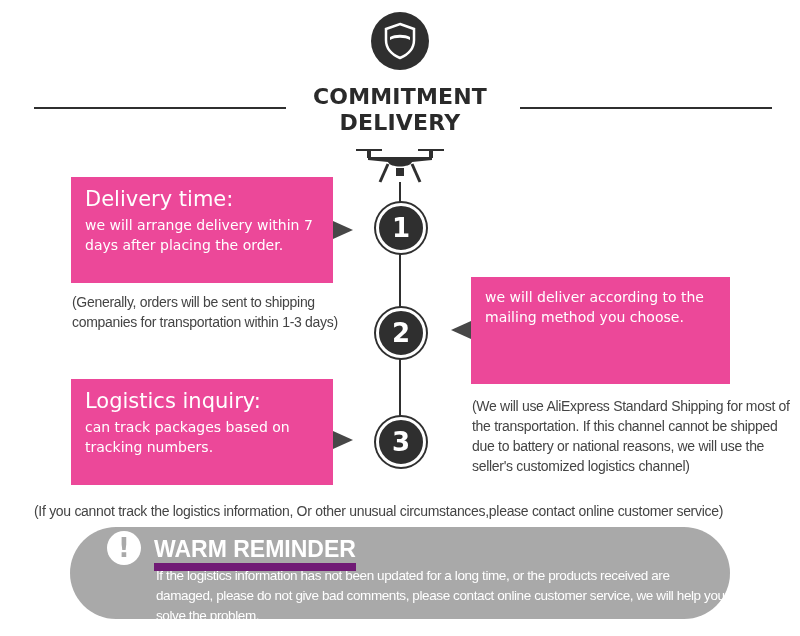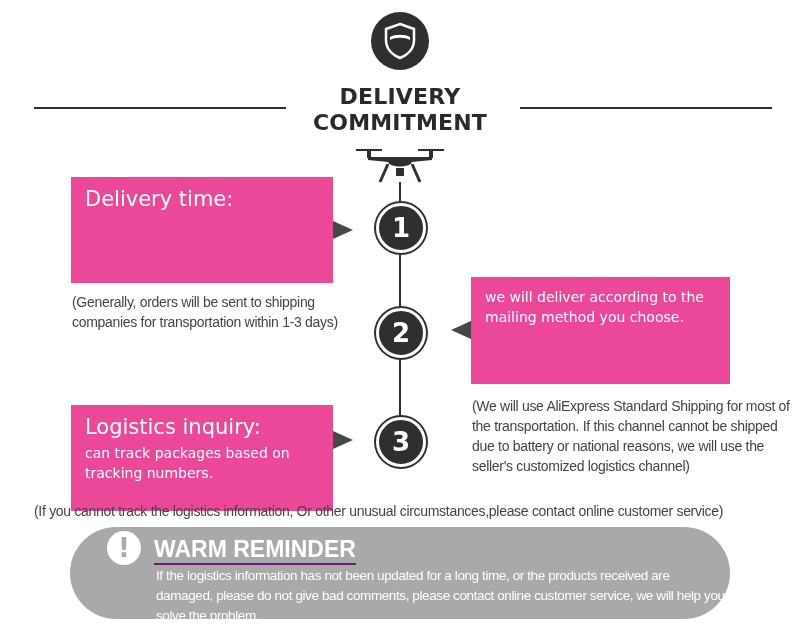--- a/index.html
+++ b/index.html
@@ -10,39 +10,39 @@
   .title { left:290px; top:84px; width:220px; text-align:center; font-family:"DejaVu Sans", sans-serif; font-weight:bold; font-size:22px; line-height:26px; color:#2a2a2a; letter-spacing:0.2px; }
   .vline { left:399px; top:182px; width:2px; height:260px; background:#2f2f2f; }
   .step { width:44px; height:44px; border-radius:50%; background:#2f2f2f; border:3px solid #fff; box-shadow:0 0 0 2px #2f2f2f; display:flex; align-items:center; justify-content:center; color:#fff; font-weight:bold; font-size:26px; font-family:"DejaVu Sans", sans-serif; }
   .card { background:#ec4899; color:#fff; padding:8px 14px; box-sizing:border-box; }
   .card h2 { margin:0; font-size:21px; font-weight:normal; font-family:"DejaVu Sans", sans-serif; line-height:28px; }
   .card p { margin:2px 0 0; font-size:14px; line-height:20px; font-family:"DejaVu Sans", sans-serif; }
   .arrow-r { width:0; height:0; border-top:9px solid transparent; border-bottom:9px solid transparent; border-left:20px solid #474747; }
   .arrow-l { width:0; height:0; border-top:9px solid transparent; border-bottom:9px solid transparent; border-right:20px solid #474747; }
   .note { font-family:"Liberation Sans", sans-serif; font-size:14px; line-height:20px; color:#444; letter-spacing:-0.3px; }
   .reminder { left:70px; top:527px; width:660px; height:92px; background:#a9a9a9; border-radius:46px; }
-  .rem-title { left:154px; top:535px; font-family:"Liberation Sans", sans-serif; font-weight:bold; font-size:23px; color:#fff; border-bottom:2px solid #701a75; line-height:28px; padding-bottom:0; }
+  .rem-title { left:154px; top:535px; font-family:"Liberation Sans", sans-serif; font-weight:bold; font-size:23px; color:#fff; border-bottom:8px solid #701a75; line-height:28px; padding-bottom:0; }
   .rem-text { left:156px; top:566px; width:570px; font-family:"Liberation Sans", sans-serif; font-size:13.5px; line-height:20px; color:#fff; letter-spacing:-0.4px; }
   .excl { left:107px; top:531px; width:34px; height:34px; border-radius:50%; background:#fff; display:flex; align-items:center; justify-content:center; color:#a9a9a9; font-weight:bold; font-size:26px; font-family:"DejaVu Sans", sans-serif; }
 </style>
 </head>
 <body>
 
 <div class="abs shield-badge">
   <svg width="34" height="38" viewBox="0 0 34 38">
     <path d="M17 2 L31 7 L31 18 C31 27 24 33 17 36 C10 33 3 27 3 18 L3 7 Z" fill="none" stroke="#fff" stroke-width="2.5"></path>
     <path d="M7 15 C12 12 22 12 27 15 L27 18 C22 15 12 15 7 18 Z" fill="#fff"></path>
   </svg>
 </div>
 
 <div class="abs hline" style="left:34px; width:252px;"></div>
 <div class="abs hline" style="left:520px; width:252px;"></div>
 <div class="abs title">
+  <div>COMMITMENT</div>
   <div>DELIVERY</div>
-  <div>COMMITMENT</div>
 </div>
 
 <div class="abs" style="left:354px; top:146px; width:92px; height:40px;">
   <svg width="92" height="40" viewBox="0 0 92 40">
     <rect x="2" y="3" width="26" height="2" fill="#2f2f2f"></rect>
     <rect x="64" y="3" width="26" height="2" fill="#2f2f2f"></rect>
     <rect x="13" y="4" width="4" height="8" fill="#2f2f2f"></rect>
     <rect x="75" y="4" width="4" height="8" fill="#2f2f2f"></rect>
     <path d="M14 11 L78 11 L78 14 L58 16 C56 22 36 22 34 16 L14 14 Z" fill="#2f2f2f"></path>
     <path d="M34 18 L26 36" stroke="#2f2f2f" stroke-width="3"></path>
@@ -51,37 +51,38 @@
   </svg>
 </div>
 
 <div class="abs vline"></div>
 
 <div class="abs step" style="left:376px; top:203px;">
     <span>1</span>
   </div>
 <div class="abs card" style="left:71px; top:177px; width:262px; height:106px;">
   <h2>Delivery time:</h2>
+  <p>we will arrange delivery within 7 days after placing the order.</p>
 </div>
 <div class="abs arrow-r" style="left:333px; top:221px;"></div>
 <div class="abs note" style="left:72px; top:292px; width:300px;">(Generally, orders will be sent to shipping companies for transportation within 1-3 days)</div>
 
 <div class="abs step" style="left:376px; top:308px;">
     <span>2</span>
   </div>
 <div class="abs card" style="left:471px; top:277px; width:259px; height:107px;">
   <p>we will deliver according to the mailing method you choose.</p>
 </div>
 <div class="abs arrow-l" style="left:451px; top:321px;"></div>
 <div class="abs note" style="left:472px; top:396px; width:330px;">(We will use AliExpress Standard Shipping for most of the transportation. If this channel cannot be shipped due to battery or national reasons, we will use the seller's customized logistics channel)</div>
 
 <div class="abs step" style="left:376px; top:417px;">
     <span>3</span>
   </div>
-<div class="abs card" style="left:71px; top:405px; width:262px; height:106px;">
+<div class="abs card" style="left:71px; top:379px; width:262px; height:106px;">
   <h2>Logistics inquiry:</h2>
   <p>can track packages based on tracking numbers.</p>
 </div>
 <div class="abs arrow-r" style="left:333px; top:431px;"></div>
 
 <div class="abs note" style="left:34px; top:501px; width:740px; white-space:nowrap;">(If you cannot track the logistics information, Or other unusual circumstances,please contact online customer service)</div>
 
 <div class="abs reminder"></div>
 <div class="abs excl">
     <span>!</span>

